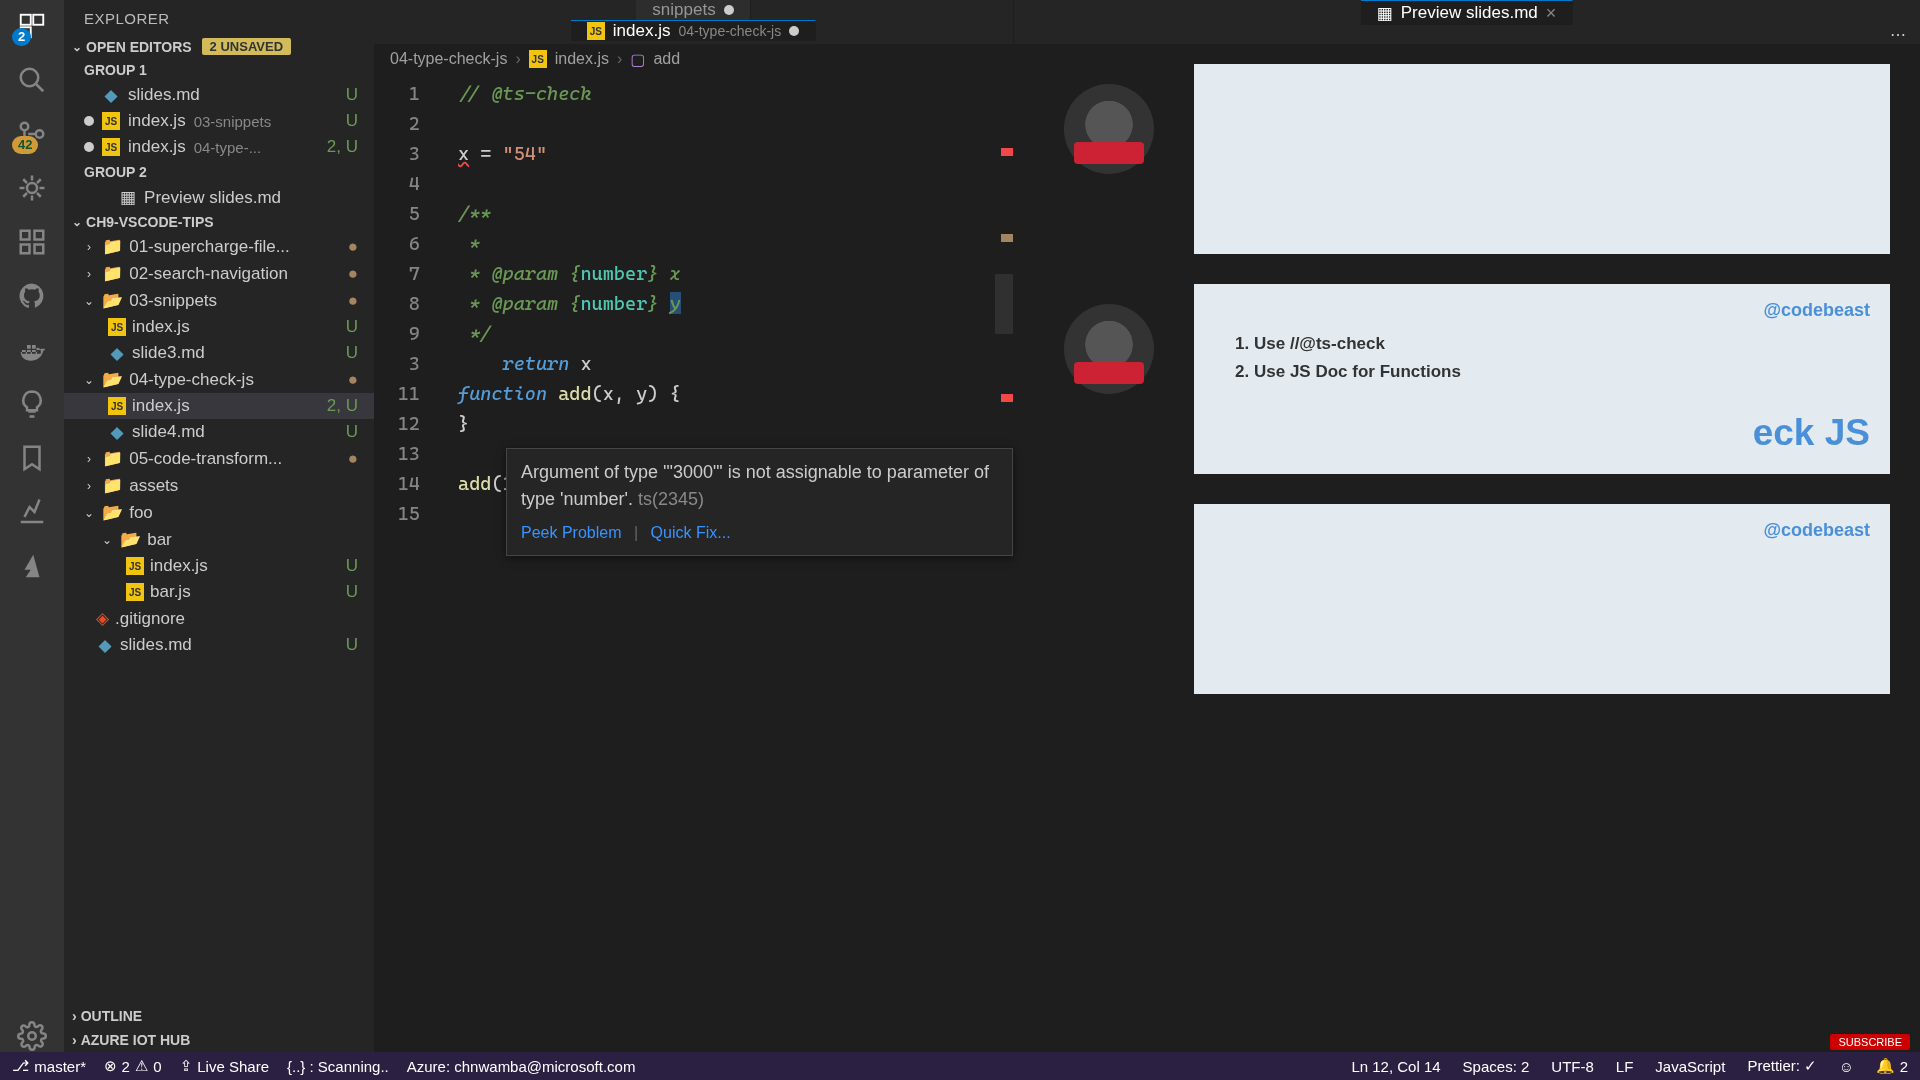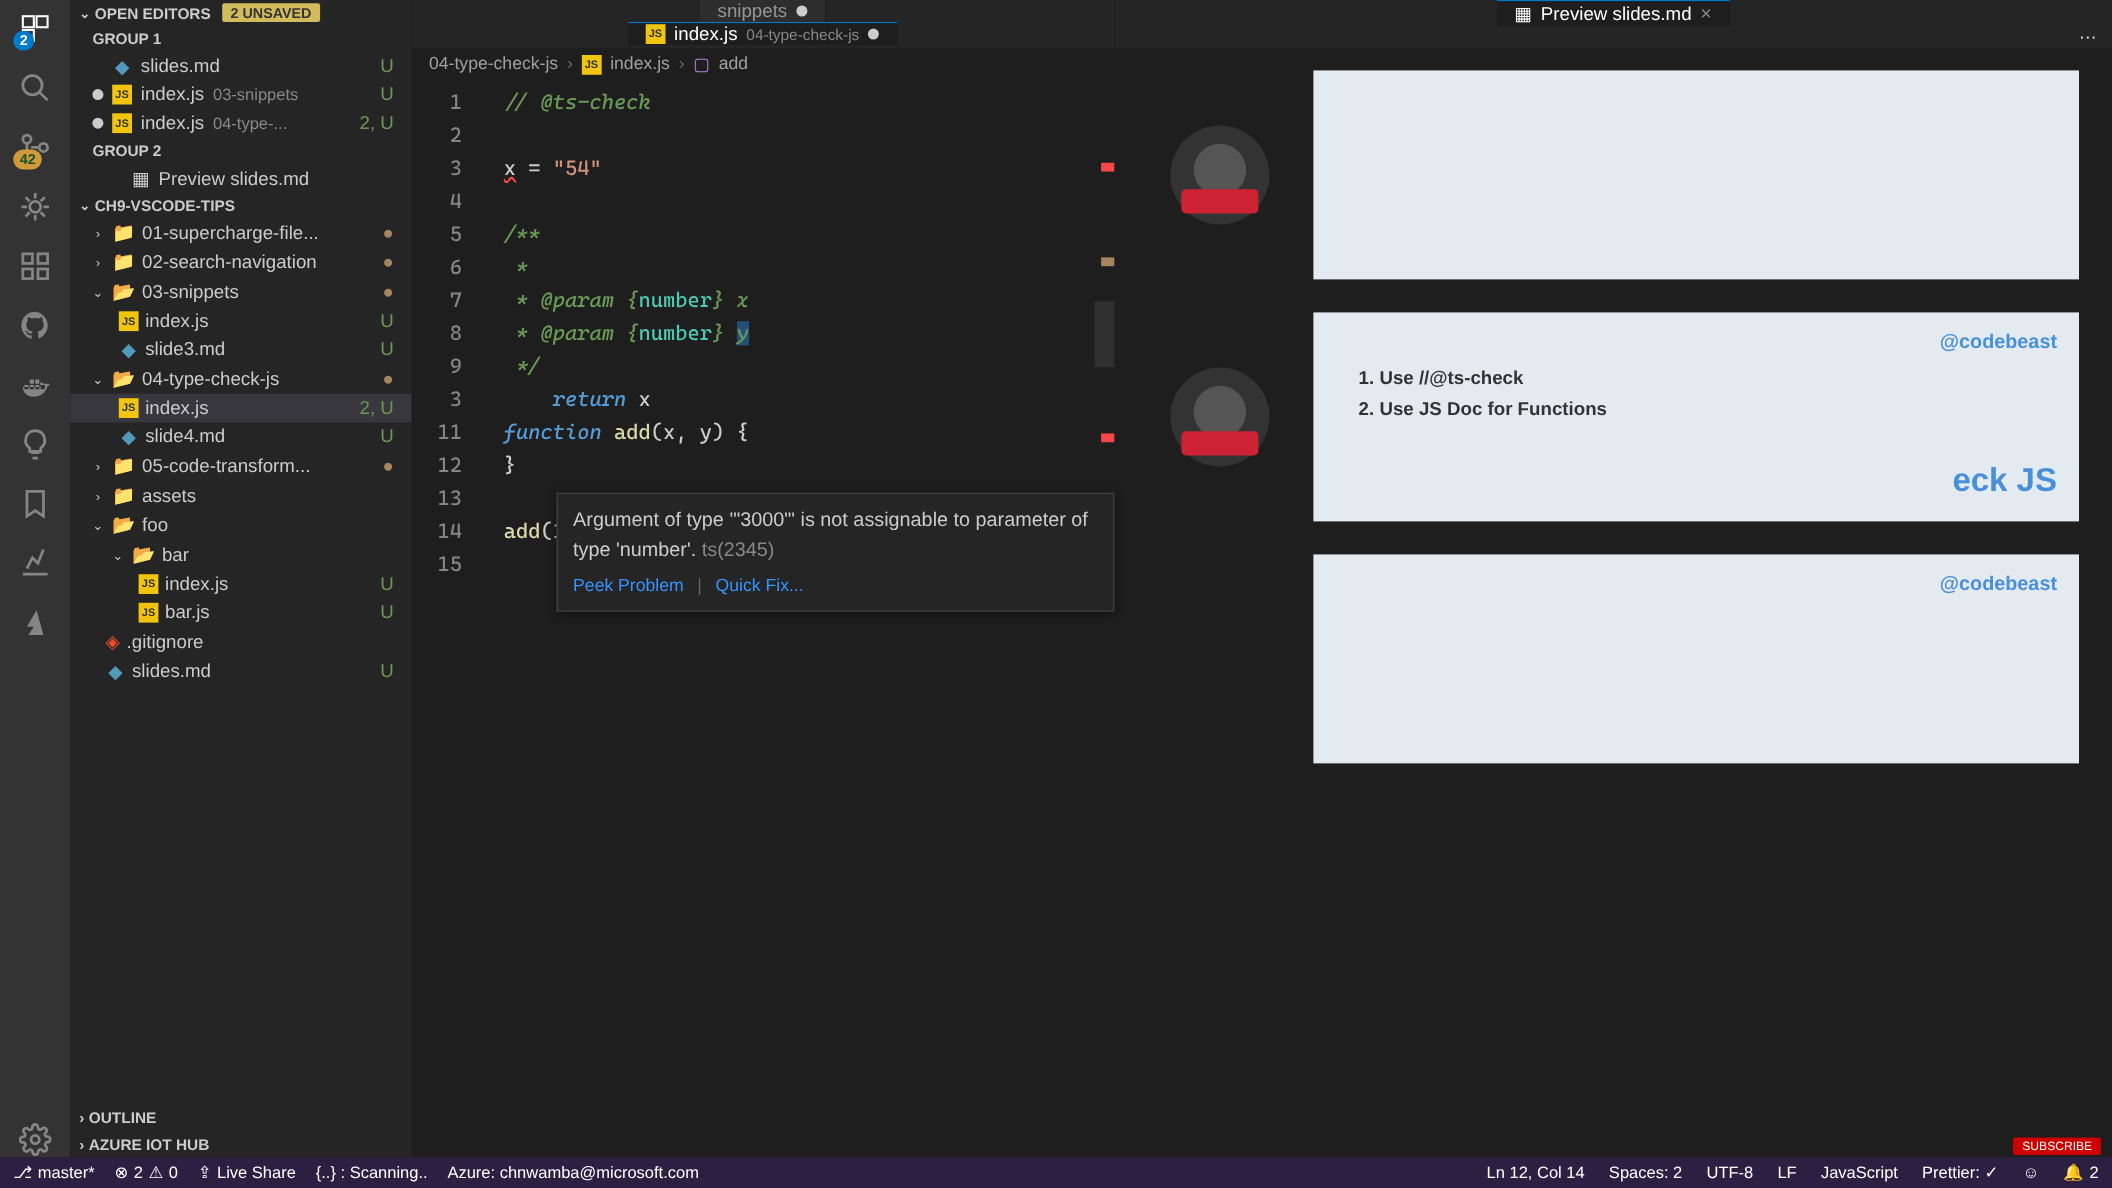--- a/index.html
+++ b/index.html
@@ -292,21 +292,20 @@
   overflow-y: auto;
   padding: 20px 30px;
   background: #1e1e1e;
 }
 .slide {
   margin-bottom: 30px;
 }
 .slide-body {
   display: flex;
   gap: 20px;
-  align-items: center;
 }
 .mascot-placeholder {
   width: 90px;
   height: 90px;
   background: radial-gradient(circle at 50% 45%, #555 35%, #333 36%);
   border-radius: 50%;
   position: relative;
   margin: 20px;
 }
 .mascot-placeholder::after {
@@ -332,21 +331,21 @@
   top: 16px;
   right: 20px;
   color: #4a90d9;
   font-weight: 600;
   font-size: 18px;
 }
 .white-card .title-js {
   position: absolute;
   right: 20px;
   bottom: 20px;
-  font-size: 30px;
+  font-size: 37px;
   font-weight: 700;
   color: #4a90d9;
 }
 .white-card ol {
   padding: 30px 20px 0 40px;
   font-size: 17px;
   font-weight: 600;
 }
 .white-card ol li { margin-bottom: 8px; }
 .status-bar {
@@ -449,20 +448,21 @@
     <div class="spacer"></div>
     <div class="icon">
       <svg viewBox="0 0 24 24" fill="none" stroke="currentColor" stroke-width="2">
           <circle cx="12" cy="12" r="3"></circle>
           <path d="M19.4 15a1.7 1.7 0 00.3 1.8l.1.1a2 2 0 11-2.8 2.8l-.1-.1a1.7 1.7 0 00-1.8-.3 1.7 1.7 0 00-1 1.5V21a2 2 0 01-4 0v-.1a1.7 1.7 0 00-1-1.5 1.7 1.7 0 00-1.8.3l-.1.1a2 2 0 11-2.8-2.8l.1-.1a1.7 1.7 0 00.3-1.8 1.7 1.7 0 00-1.5-1H3a2 2 0 010-4h.1a1.7 1.7 0 001.5-1 1.7 1.7 0 00-.3-1.8l-.1-.1a2 2 0 112.8-2.8l.1.1a1.7 1.7 0 001.8.3 1.7 1.7 0 001-1.5V3a2 2 0 014 0v.1a1.7 1.7 0 001 1.5 1.7 1.7 0 001.8-.3l.1-.1a2 2 0 112.8 2.8l-.1.1a1.7 1.7 0 00-.3 1.8 1.7 1.7 0 001.5 1H21a2 2 0 010 4h-.1a1.7 1.7 0 00-1.5 1z"></path>
         </svg>
     </div>
   </div>
 
   <div class="sidebar">
+    <div class="sidebar-header">EXPLORER</div>
     <div class="section-header">
       <span class="chev">⌄</span>
       <span>OPEN EDITORS</span>
       <span class="unsaved-badge">2 UNSAVED</span>
     </div>
     <div class="group-label">GROUP 1</div>
     <div class="open-file">
       <span class="dot empty"></span>
       <span class="file-icon md">◆</span>
       <span>slides.md</span>

